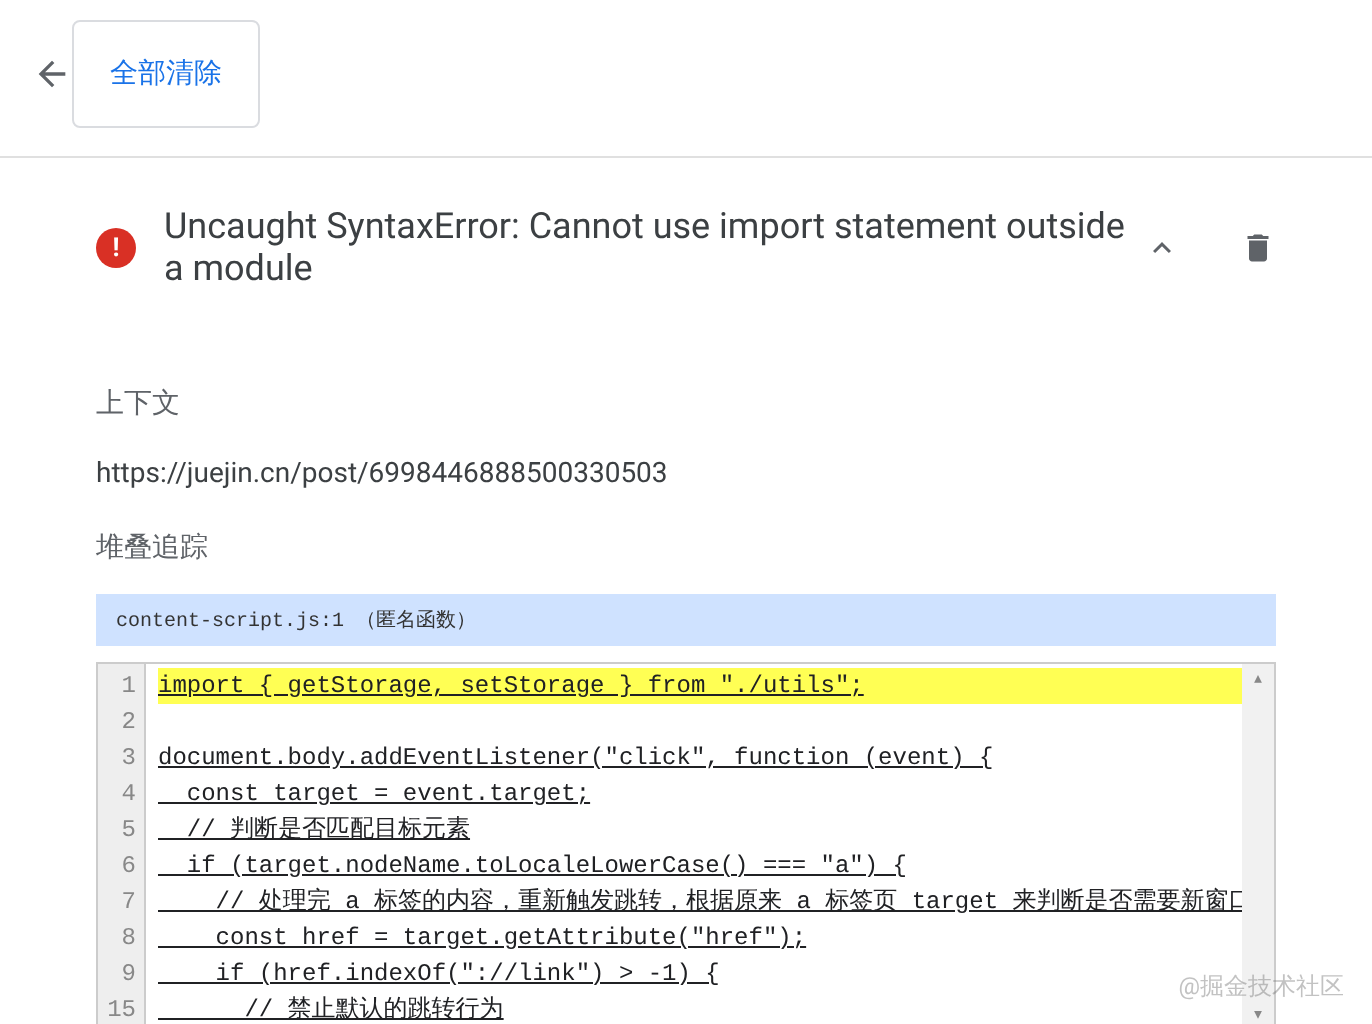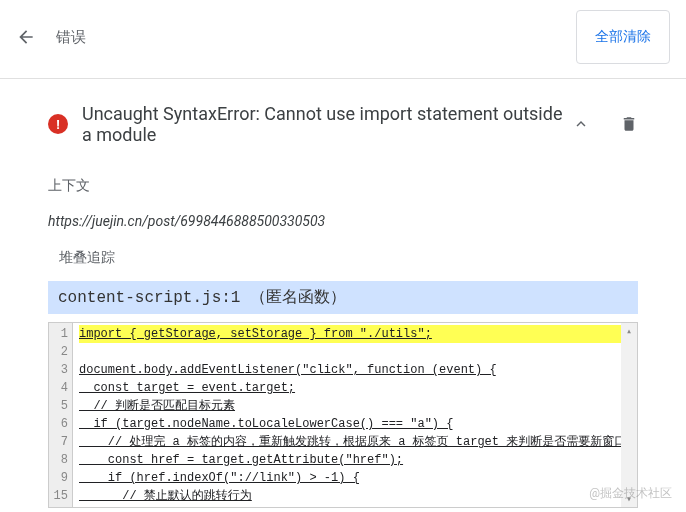--- a/index.html
+++ b/index.html
@@ -78,40 +78,38 @@
     .trash-icon {
       width: 18px;
       height: 18px;
       color: #5f6368;
       cursor: pointer;
       margin-left: 20px;
     }
     .section-label {
       font-size: 14px;
       color: #5f6368;
-      margin-top: 12px;
+      margin-top: 28px;
     }
     .url-text {
       font-size: 14px;
       color: #3c4043;
       margin-top: 18px;
-      font-style: italic;
     }
     .stack-label {
       font-size: 14px;
       color: #5f6368;
       margin-top: 20px;
       margin-bottom: 14px;
-      margin-left: 11px;
     }
     .source-header {
       background: #cfe2ff;
       padding: 6px 10px;
       font-family: "Courier New", monospace;
-      font-size: 16px;
+      font-size: 10px;
       color: #333;
     }
     .code-container {
       border: 1px solid #ccc;
       margin-top: 8px;
       position: relative;
       font-family: "Courier New", monospace;
       font-size: 12px;
       display: flex;
     }
@@ -154,21 +152,20 @@
       pointer-events: none;
     }
   </style>
 </head>
 <body>
 
 <div class="header">
   <svg class="back-icon" viewBox="0 0 24 24">
       <path fill="currentColor" d="M20 11H7.83l5.59-5.59L12 4l-8 8 8 8 1.41-1.41L7.83 13H20v-2z"></path>
     </svg>
-  <span class="header-title">错误</span>
   <button class="clear-all-btn">全部清除</button>
 </div>
 
 <div class="content">
   <div class="error-row">
     <div class="error-badge">!</div>
     <div class="error-msg">Uncaught SyntaxError: Cannot use import statement outside a module</div>
     <svg class="collapse-icon" viewBox="0 0 24 24">
         <path fill="currentColor" d="M7.41 15.41 12 10.83l4.59 4.58L18 14l-6-6-6 6z"></path>
       </svg>

